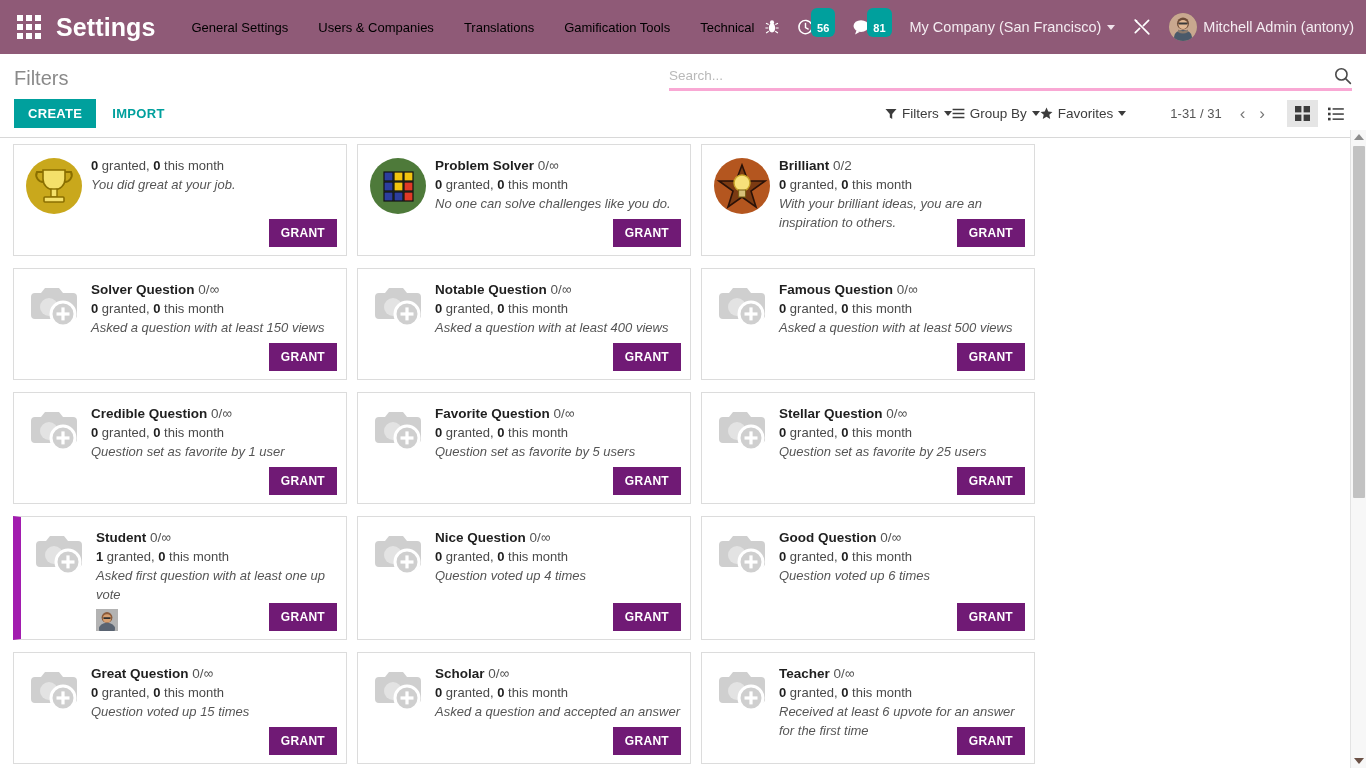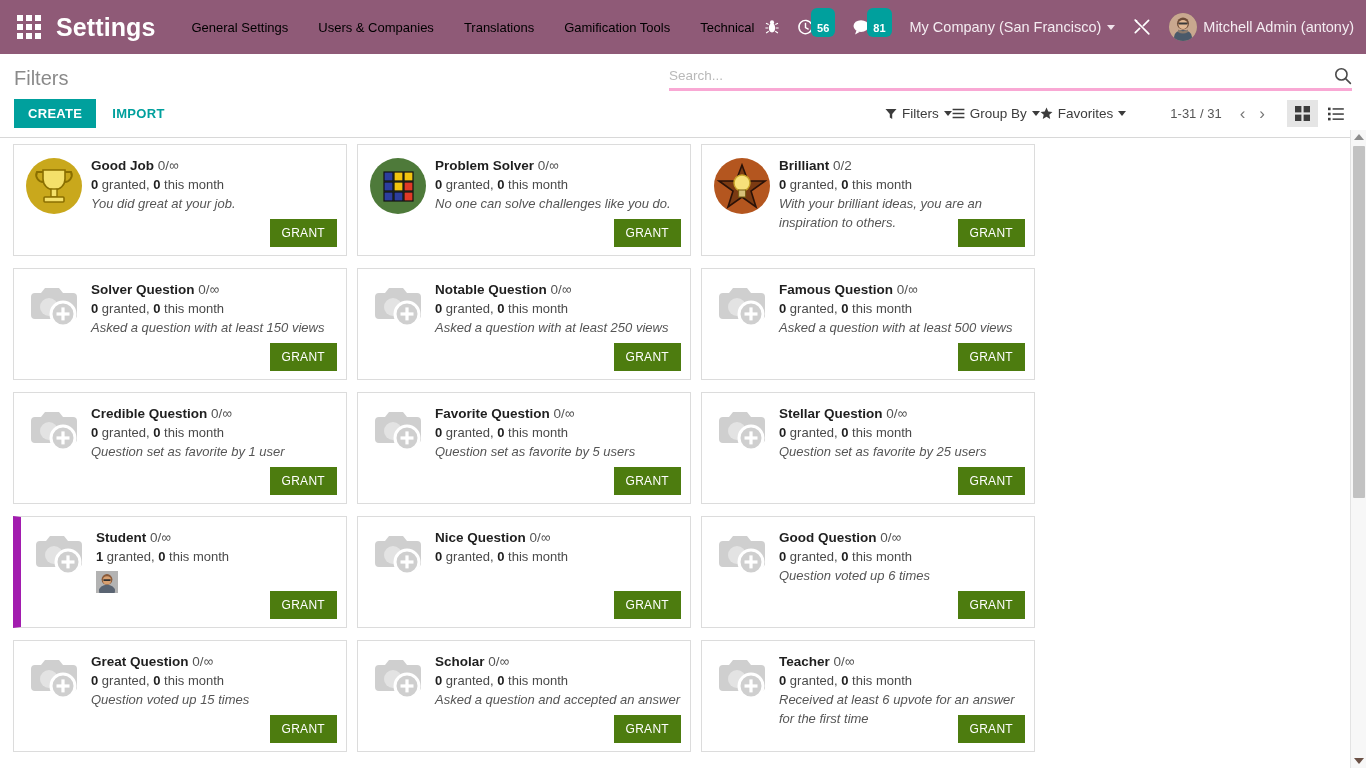--- a/index.html
+++ b/index.html
@@ -214,22 +214,22 @@
   .kdesc { font-size: 13px; font-style: italic; color: #555; line-height: 19px; }
   .kowners { margin-top: 5px; display: flex; gap: 3px; }
   .owner-av {
     width: 22px; height: 22px; overflow: hidden; background: #8a6f5e;
     display: block;
   }
   .grant-row {
     position: absolute; right: 9px; bottom: 8px;
   }
   .btn-grant {
-    background: #4d7c0f; color: #fff;
-    border: none; font-size: 12px; font-weight: normal;
+    background: #701a75; color: #fff;
+    border: none; font-size: 12px; font-weight: bold;
     letter-spacing: .3px; padding: 7px 12px;
     cursor: pointer; font-family: "Liberation Sans", sans-serif;
   }
 
   
   .ph-icon { opacity: 1; }
 
   
   .scrollbar {
     position: absolute; top: 130px; right: 0; bottom: 0;
@@ -408,21 +408,20 @@
           <svg width="58" height="58" viewBox="0 0 58 58">
             <circle cx="29" cy="29" r="28" fill="#c9a81c"></circle>
             <path d="M18 13 h22 v9 a11 11 0 0 1 -22 0 z" fill="#f4e06a" stroke="#8a6f00" stroke-width="1.6"></path>
             <path d="M18 15 h-6 a7 7 0 0 0 7 10" fill="none" stroke="#8a6f00" stroke-width="2"></path>
             <path d="M40 15 h6 a7 7 0 0 1 -7 10" fill="none" stroke="#8a6f00" stroke-width="2"></path>
             <rect x="26" y="32" width="6" height="8" fill="#f4e06a" stroke="#8a6f00" stroke-width="1.4"></rect>
             <rect x="19" y="40" width="20" height="5" rx="1" fill="#f4e06a" stroke="#8a6f00" stroke-width="1.6"></rect>
           </svg>
         </div>
         <div class="kbody">
-          <div class="ktitle"><b>Good Job</b> <span class="lim">0/∞</span></div>
           <div class="kstats"><b>0</b> <span>granted,</span> <b>0</b> <span>this month</span></div>
           <div class="kdesc">You did great at your job.</div>
         </div>
         <div class="grant-row"><button class="btn-grant">GRANT</button></div>
       </div>
       <div class="kcard">
         <div class="kimg ph-icon">
           <svg width="58" height="58" viewBox="0 0 58 58">
             <circle cx="29" cy="29" r="28" fill="#4e7a3a"></circle>
             <rect x="15" y="15" width="9" height="9" fill="#2c3e9e" stroke="#111" stroke-width="1.2"></rect>
@@ -482,21 +481,21 @@
             <path d="M6 12 h10 l4-5 h14 l4 5 h10 a4 4 0 0 1 4 4 v18 a4 4 0 0 1 -4 4 h-38 a4 4 0 0 1 -4 -4 v-18 a4 4 0 0 1 4 -4 z"></path>
             <circle cx="24" cy="26" r="9" fill="#e3e3e3"></circle>
             <circle cx="38" cy="33" r="12" fill="#cfcfcf" stroke="#ffffff" stroke-width="3"></circle>
             <rect x="36.4" y="26.4" width="3.2" height="13" fill="#ffffff"></rect>
             <rect x="31.5" y="31.4" width="13" height="3.2" fill="#ffffff"></rect>
           </svg>
         </div>
         <div class="kbody">
           <div class="ktitle"><b>Notable Question</b> <span class="lim">0/∞</span></div>
           <div class="kstats"><b>0</b> <span>granted,</span> <b>0</b> <span>this month</span></div>
-          <div class="kdesc">Asked a question with at least 250 views</div>
+          <div class="kdesc">Asked a question with at least 400 views</div>
         </div>
         <div class="grant-row"><button class="btn-grant">GRANT</button></div>
       </div>
       <div class="kcard">
         <div class="kimg ph-icon">
           <svg width="58" height="48" viewBox="0 0 58 48" fill="#cfcfcf">
             <path d="M6 12 h10 l4-5 h14 l4 5 h10 a4 4 0 0 1 4 4 v18 a4 4 0 0 1 -4 4 h-38 a4 4 0 0 1 -4 -4 v-18 a4 4 0 0 1 4 -4 z"></path>
             <circle cx="24" cy="26" r="9" fill="#e3e3e3"></circle>
             <circle cx="38" cy="33" r="12" fill="#cfcfcf" stroke="#ffffff" stroke-width="3"></circle>
             <rect x="36.4" y="26.4" width="3.2" height="13" fill="#ffffff"></rect>
@@ -567,20 +566,21 @@
             <path d="M6 12 h10 l4-5 h14 l4 5 h10 a4 4 0 0 1 4 4 v18 a4 4 0 0 1 -4 4 h-38 a4 4 0 0 1 -4 -4 v-18 a4 4 0 0 1 4 -4 z"></path>
             <circle cx="24" cy="26" r="9" fill="#e3e3e3"></circle>
             <circle cx="38" cy="33" r="12" fill="#cfcfcf" stroke="#ffffff" stroke-width="3"></circle>
             <rect x="36.4" y="26.4" width="3.2" height="13" fill="#ffffff"></rect>
             <rect x="31.5" y="31.4" width="13" height="3.2" fill="#ffffff"></rect>
           </svg>
         </div>
         <div class="kbody">
           <div class="ktitle"><b>Student</b> <span class="lim">0/∞</span></div>
           <div class="kstats"><b>1</b> <span>granted,</span> <b>0</b> <span>this month</span></div>
+          <div class="kdesc">Asked first question with at least one up vote</div>
           <div class="kowners">
             <span class="owner-av"><svg width="22" height="22" viewBox="0 0 22 22">
                 <rect width="22" height="22" fill="#b3b3b3"></rect>
                 <circle cx="11" cy="8.5" r="5.4" fill="#8a5a3a"></circle>
                 <circle cx="11" cy="9.4" r="4.1" fill="#d8a070"></circle>
                 <ellipse cx="11" cy="20" rx="8" ry="6.2" fill="#5a6472"></ellipse>
                 <rect x="7.2" y="8.3" width="7.6" height="1.6" rx=".8" fill="#2f2f2f"></rect>
               </svg></span>
           </div>
         </div>
@@ -592,20 +592,21 @@
             <path d="M6 12 h10 l4-5 h14 l4 5 h10 a4 4 0 0 1 4 4 v18 a4 4 0 0 1 -4 4 h-38 a4 4 0 0 1 -4 -4 v-18 a4 4 0 0 1 4 -4 z"></path>
             <circle cx="24" cy="26" r="9" fill="#e3e3e3"></circle>
             <circle cx="38" cy="33" r="12" fill="#cfcfcf" stroke="#ffffff" stroke-width="3"></circle>
             <rect x="36.4" y="26.4" width="3.2" height="13" fill="#ffffff"></rect>
             <rect x="31.5" y="31.4" width="13" height="3.2" fill="#ffffff"></rect>
           </svg>
         </div>
         <div class="kbody">
           <div class="ktitle"><b>Nice Question</b> <span class="lim">0/∞</span></div>
           <div class="kstats"><b>0</b> <span>granted,</span> <b>0</b> <span>this month</span></div>
+          <div class="kdesc">Question voted up 4 times</div>
         </div>
         <div class="grant-row"><button class="btn-grant">GRANT</button></div>
       </div>
       <div class="kcard">
         <div class="kimg ph-icon">
           <svg width="58" height="48" viewBox="0 0 58 48" fill="#cfcfcf">
             <path d="M6 12 h10 l4-5 h14 l4 5 h10 a4 4 0 0 1 4 4 v18 a4 4 0 0 1 -4 4 h-38 a4 4 0 0 1 -4 -4 v-18 a4 4 0 0 1 4 -4 z"></path>
             <circle cx="24" cy="26" r="9" fill="#e3e3e3"></circle>
             <circle cx="38" cy="33" r="12" fill="#cfcfcf" stroke="#ffffff" stroke-width="3"></circle>
             <rect x="36.4" y="26.4" width="3.2" height="13" fill="#ffffff"></rect>

